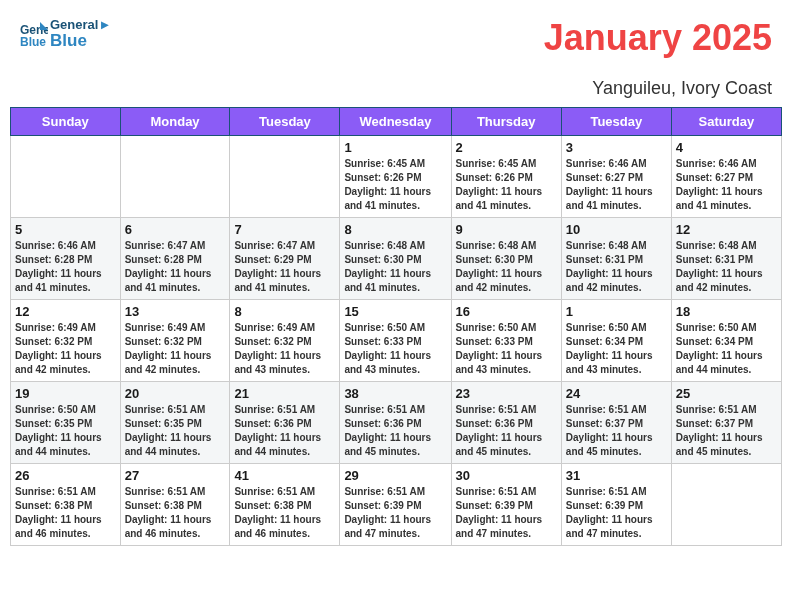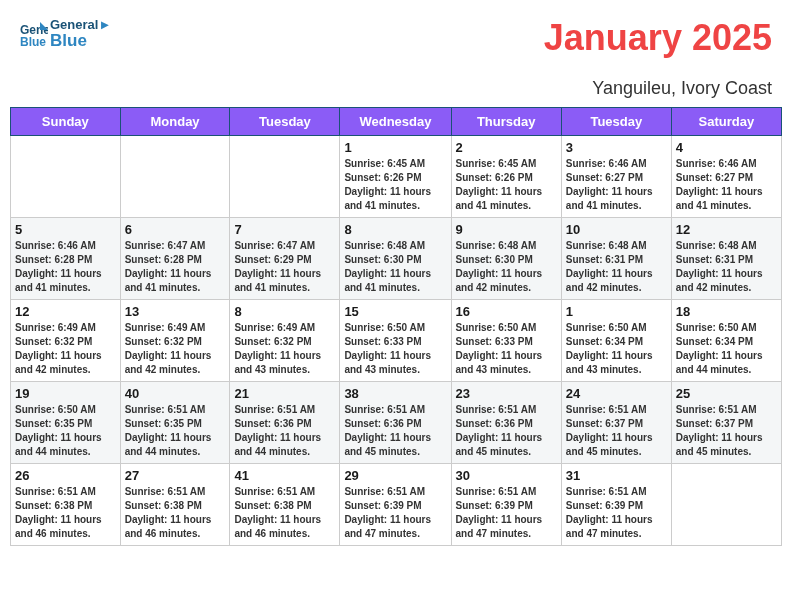--- a/index.html
+++ b/index.html
@@ -256,21 +256,21 @@
       </tr>
       <tr class="row-alt">
         <td>
           <span class="day-number">19</span>
           <div class="day-info" style="white-space: pre-line;">Sunrise: 6:50 AM
 Sunset: 6:35 PM
 Daylight: 11 hours
 and 44 minutes.</div>
         </td>
         <td>
-          <span class="day-number">40</span>
+          <span class="day-number">20</span>
           <div class="day-info" style="white-space: pre-line;">Sunrise: 6:51 AM
 Sunset: 6:35 PM
 Daylight: 11 hours
 and 44 minutes.</div>
         </td>
         <td>
           <span class="day-number">21</span>
           <div class="day-info" style="white-space: pre-line;">Sunrise: 6:51 AM
 Sunset: 6:36 PM
 Daylight: 11 hours

